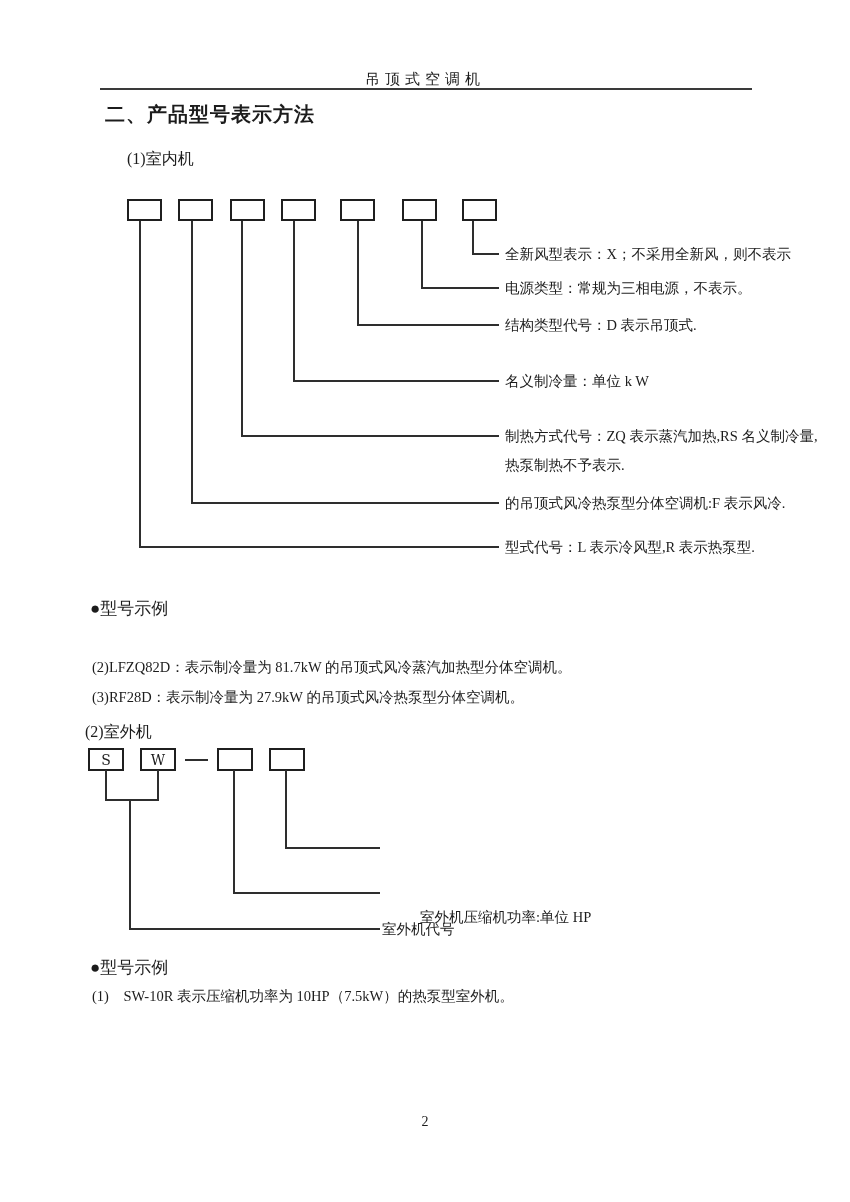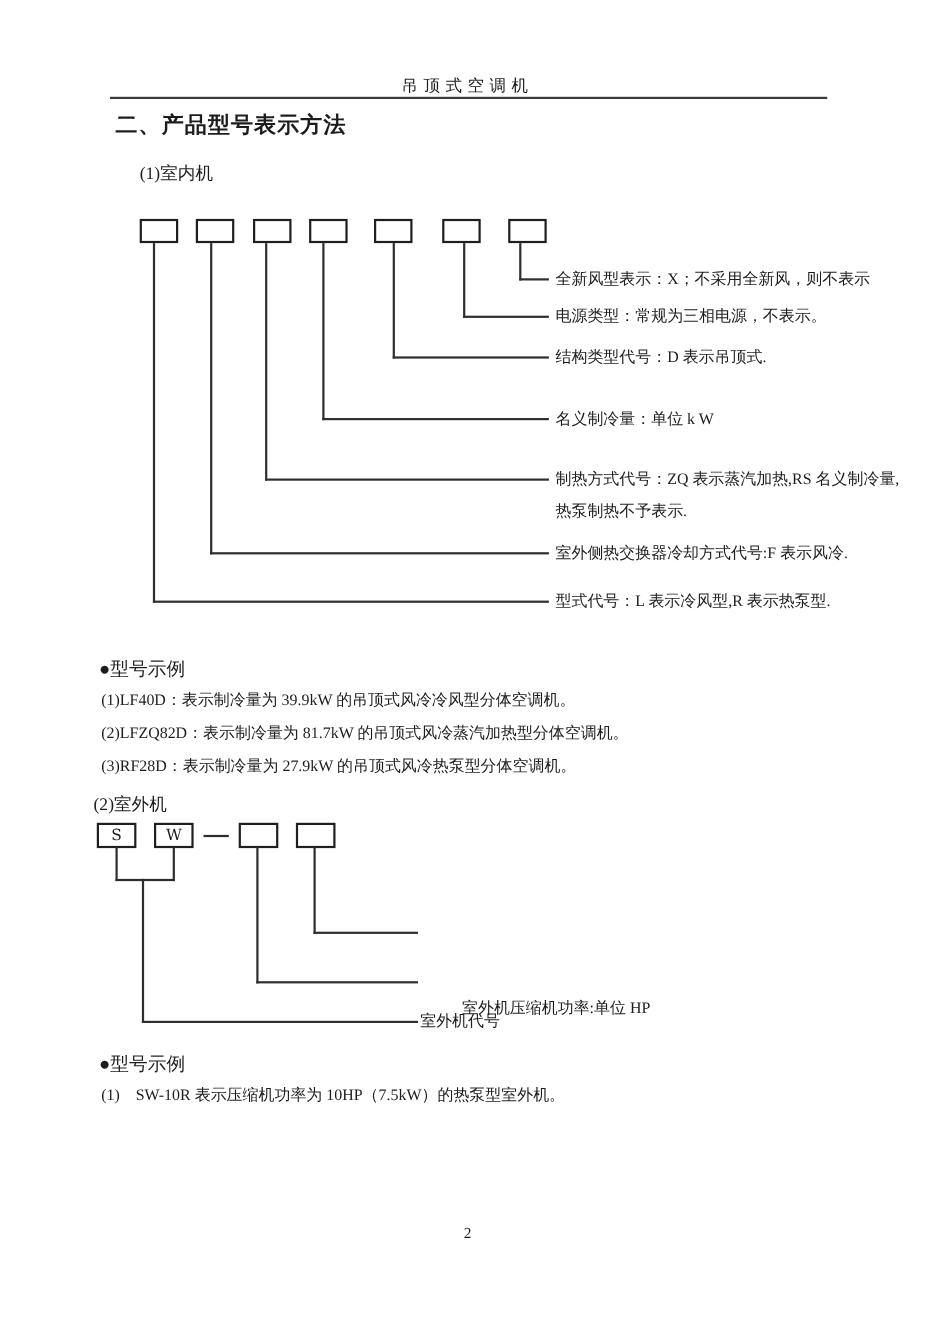--- a/index.html
+++ b/index.html
@@ -72,25 +72,24 @@
   <div class="hline" style="left:293px;top:380px;width:206px;"></div>
   <div class="hline" style="left:241px;top:435px;width:258px;"></div>
   <div class="hline" style="left:191px;top:502px;width:308px;"></div>
   <div class="hline" style="left:139px;top:546px;width:360px;"></div>
 
   <div class="dlabel" style="top:279px;">电源类型：常规为三相电源，不表示。</div>
   <div class="dlabel" style="top:245px;">全新风型表示：X；不采用全新风，则不表示</div>
   <div class="dlabel" style="top:316px;">结构类型代号：D 表示吊顶式.</div>
   <div class="dlabel" style="top:372px;">名义制冷量：单位 k W</div>
   <div class="dlabel wrap" style="top:422px;">制热方式代号：ZQ 表示蒸汽加热,RS 名义制冷量,热泵制热不予表示.</div>
-  <div class="dlabel" style="top:494px;">室外侧热交换器冷却方式代号:F 表示风冷.</div>
+  <div class="dlabel" style="top:494px;">的吊顶式风冷热泵型分体空调机:F 表示风冷.</div>
   <div class="dlabel" style="top:538px;">型式代号：L 表示冷风型,R 表示热泵型.</div>
 
   <div class="examples-heading" style="top:599px;">●型号示例</div>
-  <div class="example" style="top:627px;">(1)LF40D：表示制冷量为 39.9kW 的吊顶式风冷冷风型分体空调机。</div>
   <div class="example" style="top:657px;">(2)LFZQ82D：表示制冷量为 81.7kW 的吊顶式风冷蒸汽加热型分体空调机。</div>
   <div class="example" style="top:687px;">(3)RF28D：表示制冷量为 27.9kW 的吊顶式风冷热泵型分体空调机。</div>
 
   <div class="sub-label" style="left:85px;top:722px;">(2)室外机</div>
 
   <div class="dbox letter" style="left:88px;top:748px;">S</div>
   <div class="dbox letter" style="left:140px;top:748px;">W</div>
   <div class="hline" style="left:185px;top:759px;width:23px;"></div>
   <div class="dbox letter" style="left:217px;top:748px;"></div>
   <div class="dbox letter" style="left:269px;top:748px;"></div>

